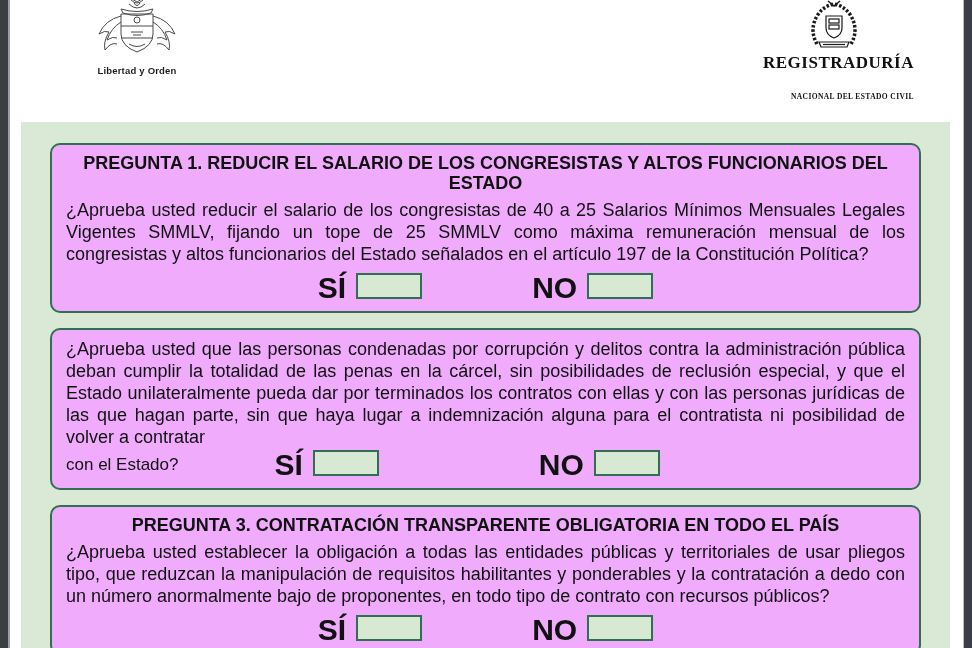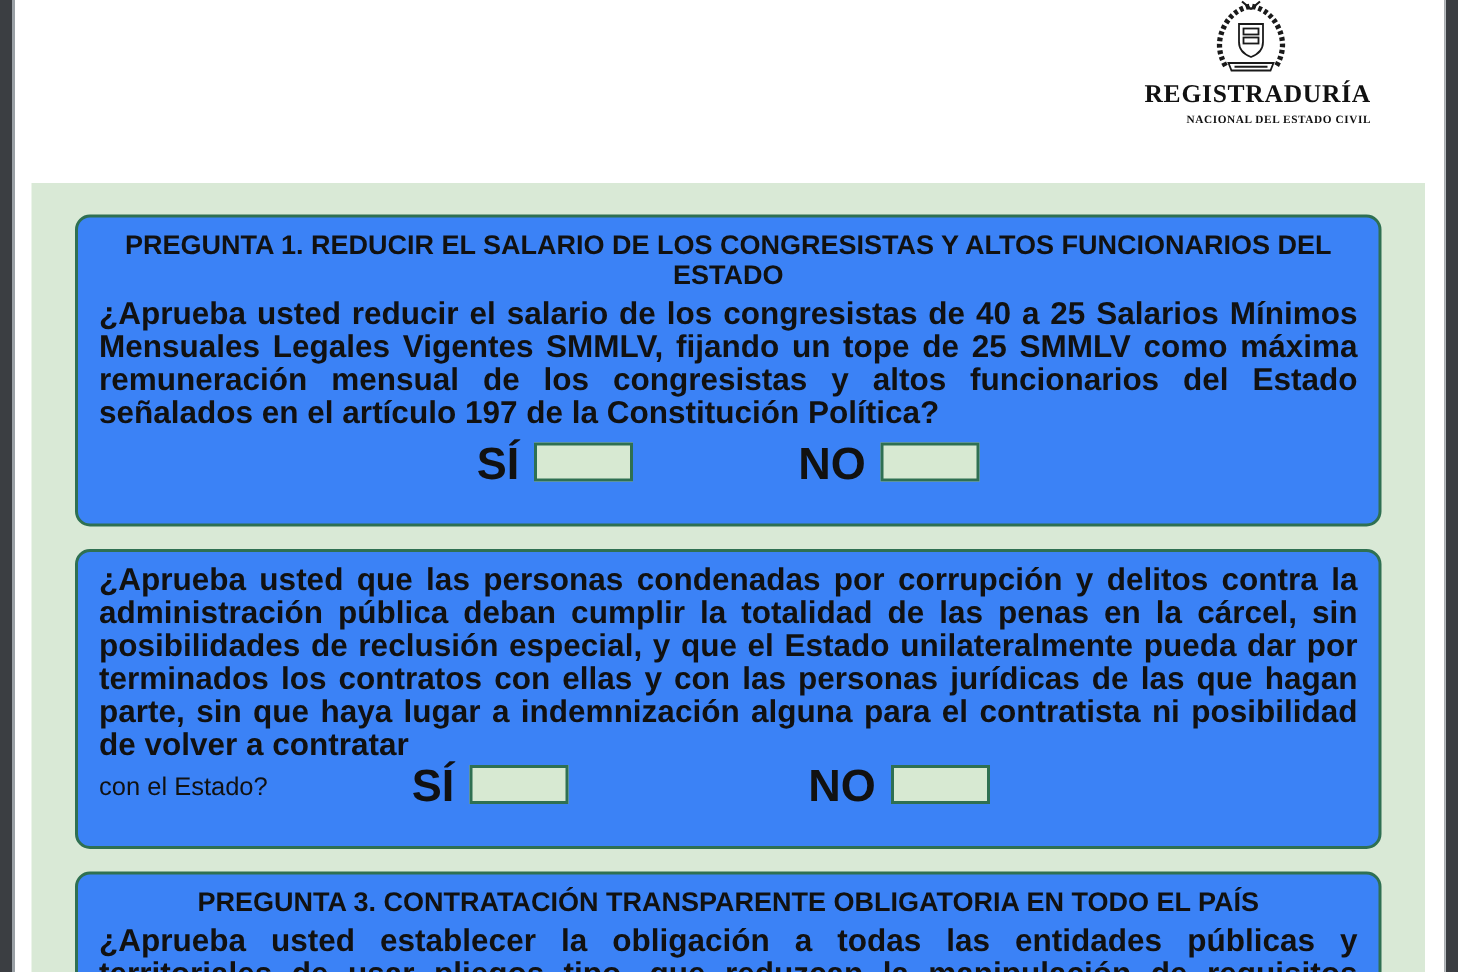--- a/index.html
+++ b/index.html
@@ -24,30 +24,30 @@
   .coat svg{display:block;margin:0 auto;}
   .coat-caption{font-size:9.5px;font-weight:600;color:#1c1c1c;margin-top:1px;letter-spacing:.2px;}
 
   .title-block{position:absolute;left:50%;top:0;transform:translateX(-50%);text-align:center;width:520px;}
   .ballot-title{color:var(--title-green);font-weight:bold;font-size:38px;line-height:40px;letter-spacing:.5px;margin-top:6px;}
   .ballot-date{color:#111;font-size:20px;margin-top:5px;}
 
   .reg-logo{position:absolute;right:48px;top:0;width:160px;text-align:right;color:#111;}
   .reg-logo svg{display:block;margin:0 auto;}
   .reg-line1{font-family:"Liberation Serif",serif;font-weight:bold;font-size:17px;letter-spacing:.5px;margin-top:1px;}
-  .reg-line2{font-family:"Liberation Serif",serif;font-weight:bold;font-size:7.5px;letter-spacing:.4px;margin-top:2px;}
+  .reg-line2{font-family:"Liberation Serif",serif;font-weight:bold;font-size:7.5px;letter-spacing:.4px;margin-top:19px;}
 
   
   .green-area{position:absolute;left:9px;right:12px;top:122px;bottom:0;background:var(--bg-green);
               padding:21px 29px 0 29px;display:flex;flex-direction:column;gap:15px;overflow:hidden;}
 
-  .qbox{background:#3b82f6;border:2.5px solid var(--border-green);border-radius:10px;
-        padding:8px 14px 24px 14px;color:#111;}
+  .qbox{background:#f0abfc;border:2.5px solid var(--border-green);border-radius:10px;
+        padding:8px 14px 8px 14px;color:#111;}
   .qtitle{font-size:18px;font-weight:bold;text-align:center;line-height:20px;margin-bottom:6px;}
-  .qbody{font-size:21px;line-height:22px;text-align:justify;font-weight:bold;}
+  .qbody{font-size:18px;line-height:22px;text-align:justify;}
 
   .vote-row{display:flex;align-items:center;justify-content:center;gap:110px;margin-top:8px;}
   .vote-group{display:flex;align-items:flex-start;gap:10px;}
   .vote-label{font-size:30px;font-weight:bold;line-height:30px;color:#111;}
   .vote-box{display:inline-block;width:66px;height:26px;background:var(--box-fill);
             border:2px solid var(--border-green);}
 
   
   .vote-row-inline{justify-content:flex-start;gap:0;margin-top:2px;}
   .qtail{font-size:17px;line-height:22px;}
@@ -57,20 +57,43 @@
 </head>
 <body>
 
 <div class="edge edge-left"></div>
 <div class="edge edge-right"></div>
 
 <div class="page">
 
   <header>
 
+    <div class="coat">
+      <svg width="92" height="64" viewBox="0 0 92 64" fill="none" stroke="#4a4a4a" stroke-width="1">
+
+        <path d="M46 2 L36 -4 M46 2 L56 -4 M40 0 Q46 6 52 0 M43 3 Q46 8 49 3"></path>
+        <path d="M38 4 Q46 12 54 4"></path>
+
+        <path d="M30 9 Q46 14 62 9 L60 13 Q46 18 32 13 Z"></path>
+
+        <path d="M30 14 L62 14 L62 34 Q62 46 46 52 Q30 46 30 34 Z"></path>
+        <line x1="30" y1="26" x2="62" y2="26"></line>
+        <line x1="30" y1="38" x2="62" y2="38"></line>
+        <circle cx="46" cy="20" r="3"></circle>
+        <path d="M40 32 L52 32 M42 35 L50 35"></path>
+        <path d="M38 44 Q46 49 54 44"></path>
+
+        <path d="M30 16 Q14 20 8 34 Q14 30 18 32 Q12 42 14 50 Q20 42 26 44"></path>
+        <path d="M30 22 Q20 28 16 40 Q22 36 26 38"></path>
+
+        <path d="M62 16 Q78 20 84 34 Q78 30 74 32 Q80 42 78 50 Q72 42 66 44"></path>
+        <path d="M62 22 Q72 28 76 40 Q70 36 66 38"></path>
+      </svg>
+      <div class="coat-caption">Libertad y Orden</div>
+    </div>
 
 
     <div class="reg-logo">
       <svg width="58" height="52" viewBox="0 0 58 52" fill="none" stroke="#1a1a1a" stroke-width="1.2">
 
         <path d="M12 44 Q4 30 12 16 Q18 6 29 4 Q40 6 46 16 Q54 30 46 44" stroke-dasharray="2.5 1.8" stroke-width="3.5"></path>
 
         <path d="M29 6 L23 1 M29 6 L35 1 M26 4 Q29 8 32 4" stroke-width="1.4"></path>
 
         <path d="M21 16 L37 16 L37 28 Q37 35 29 38 Q21 35 21 28 Z"></path>

